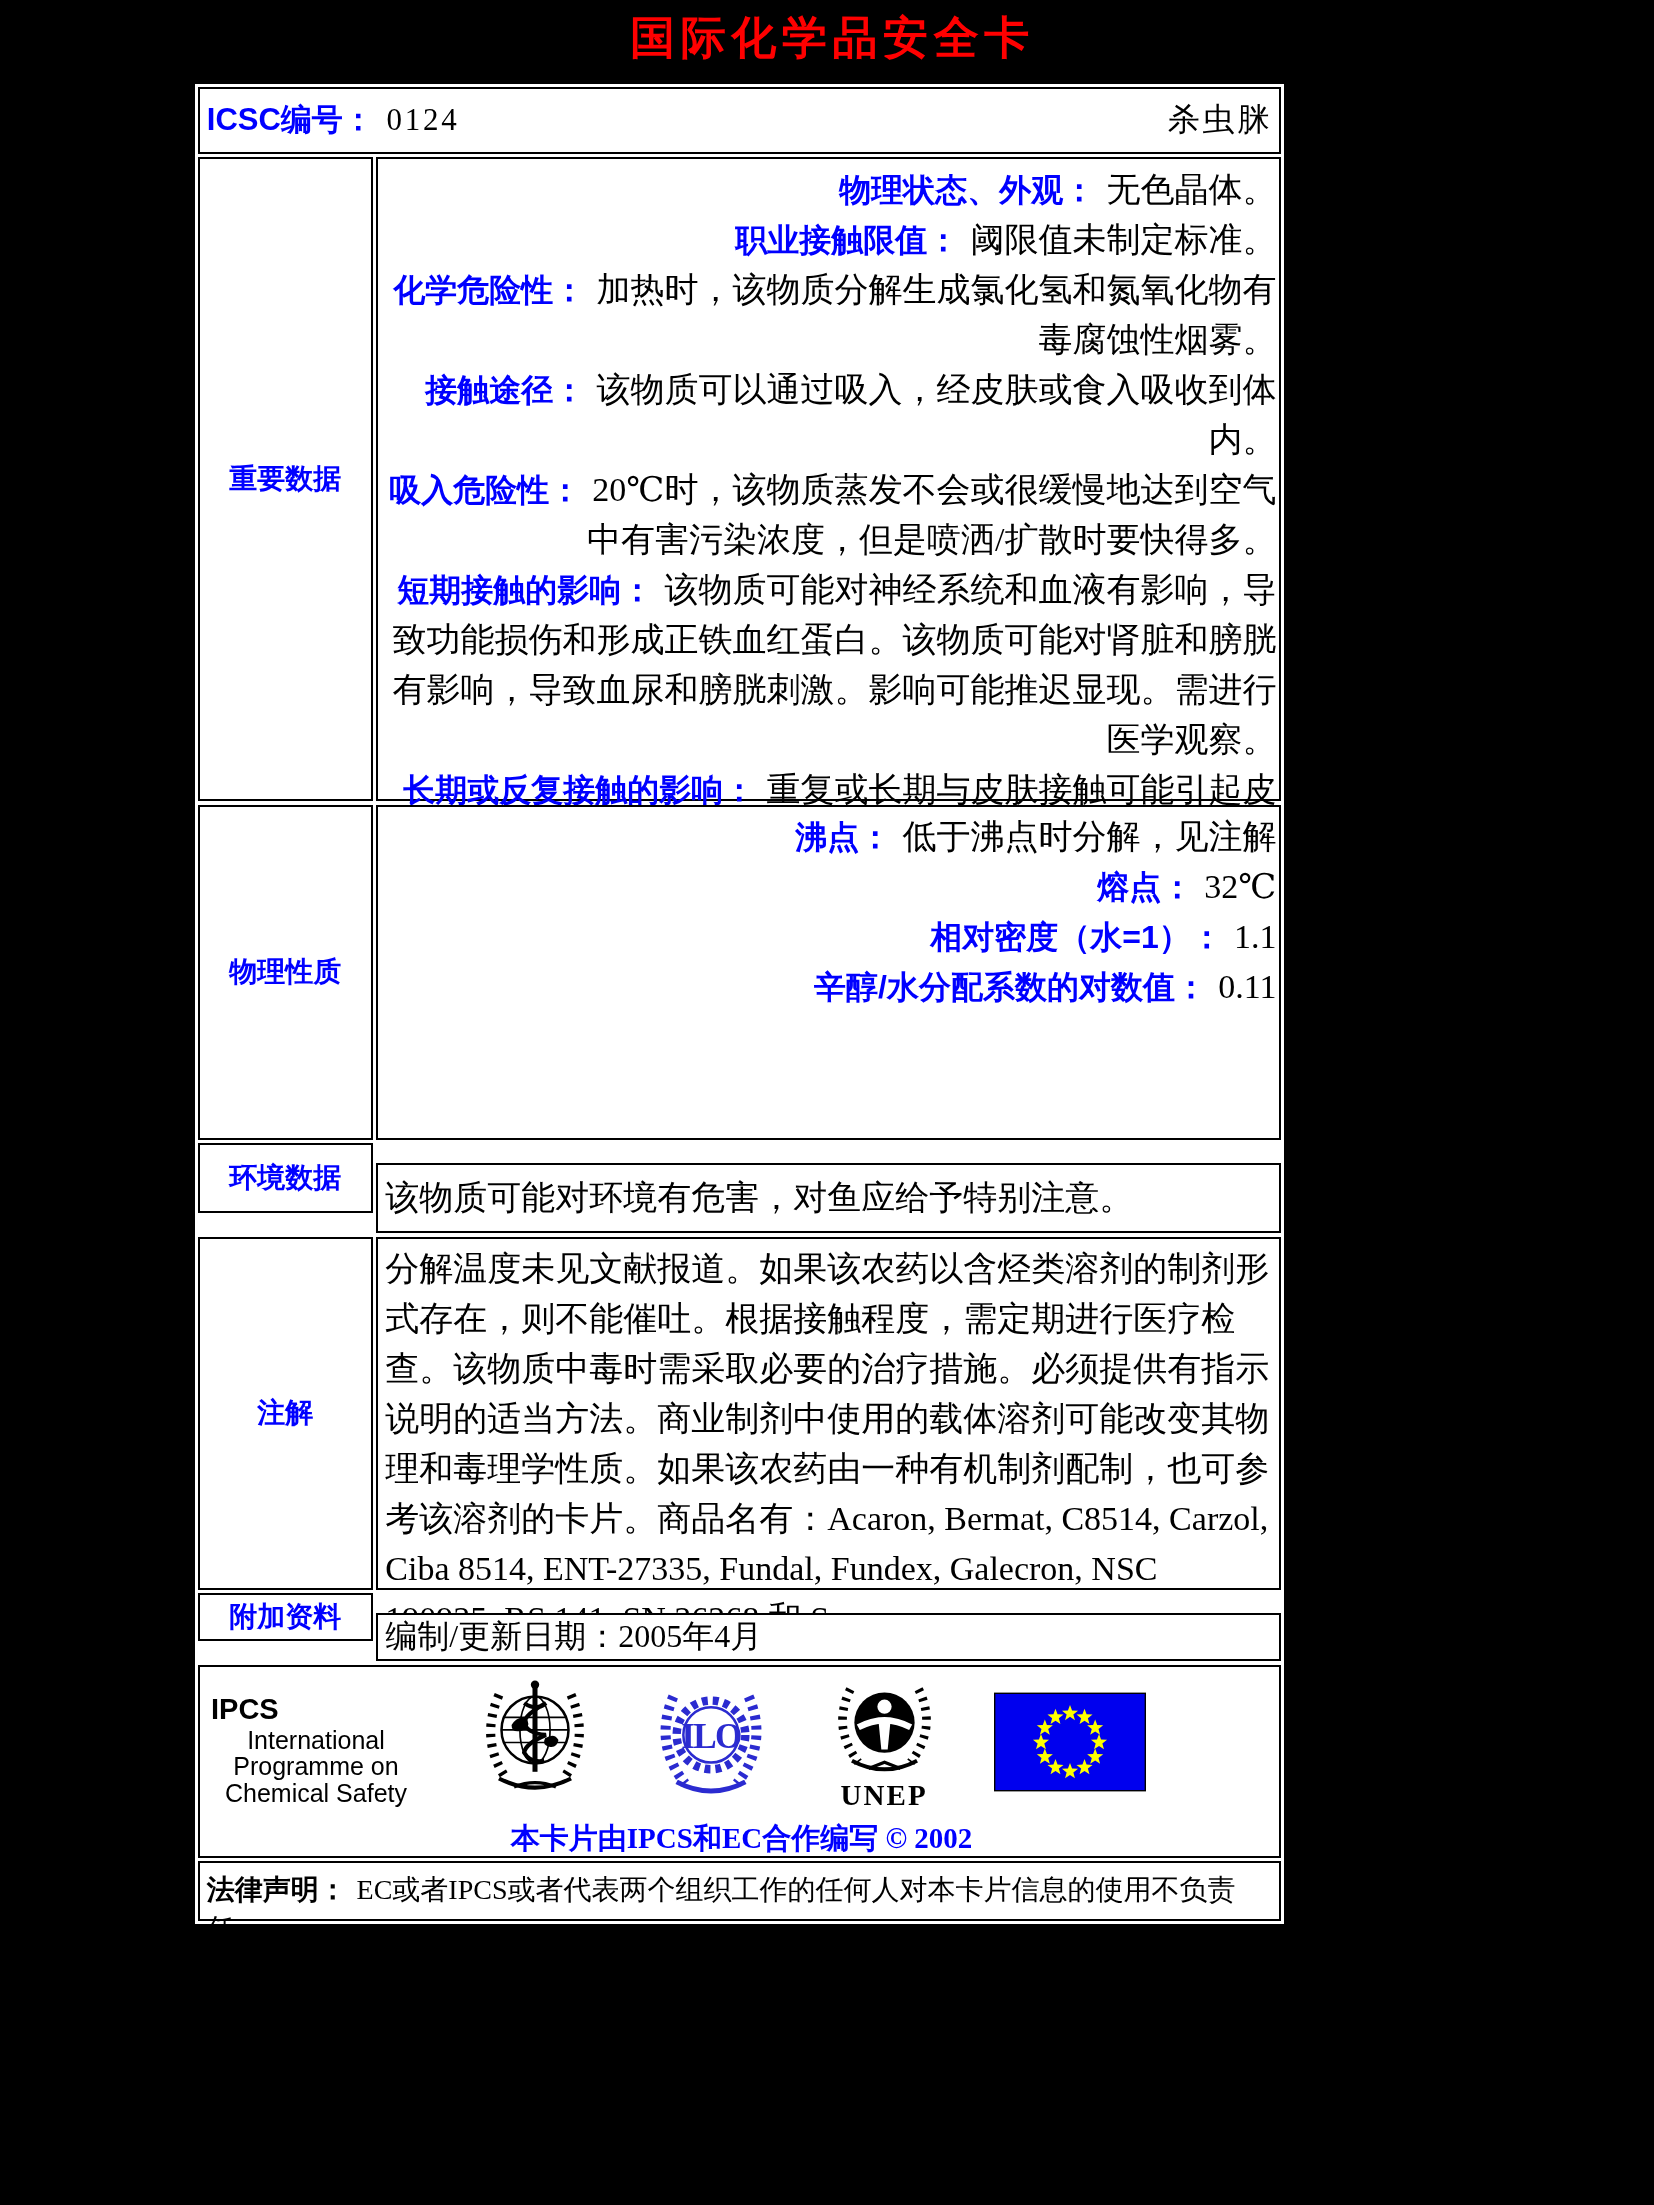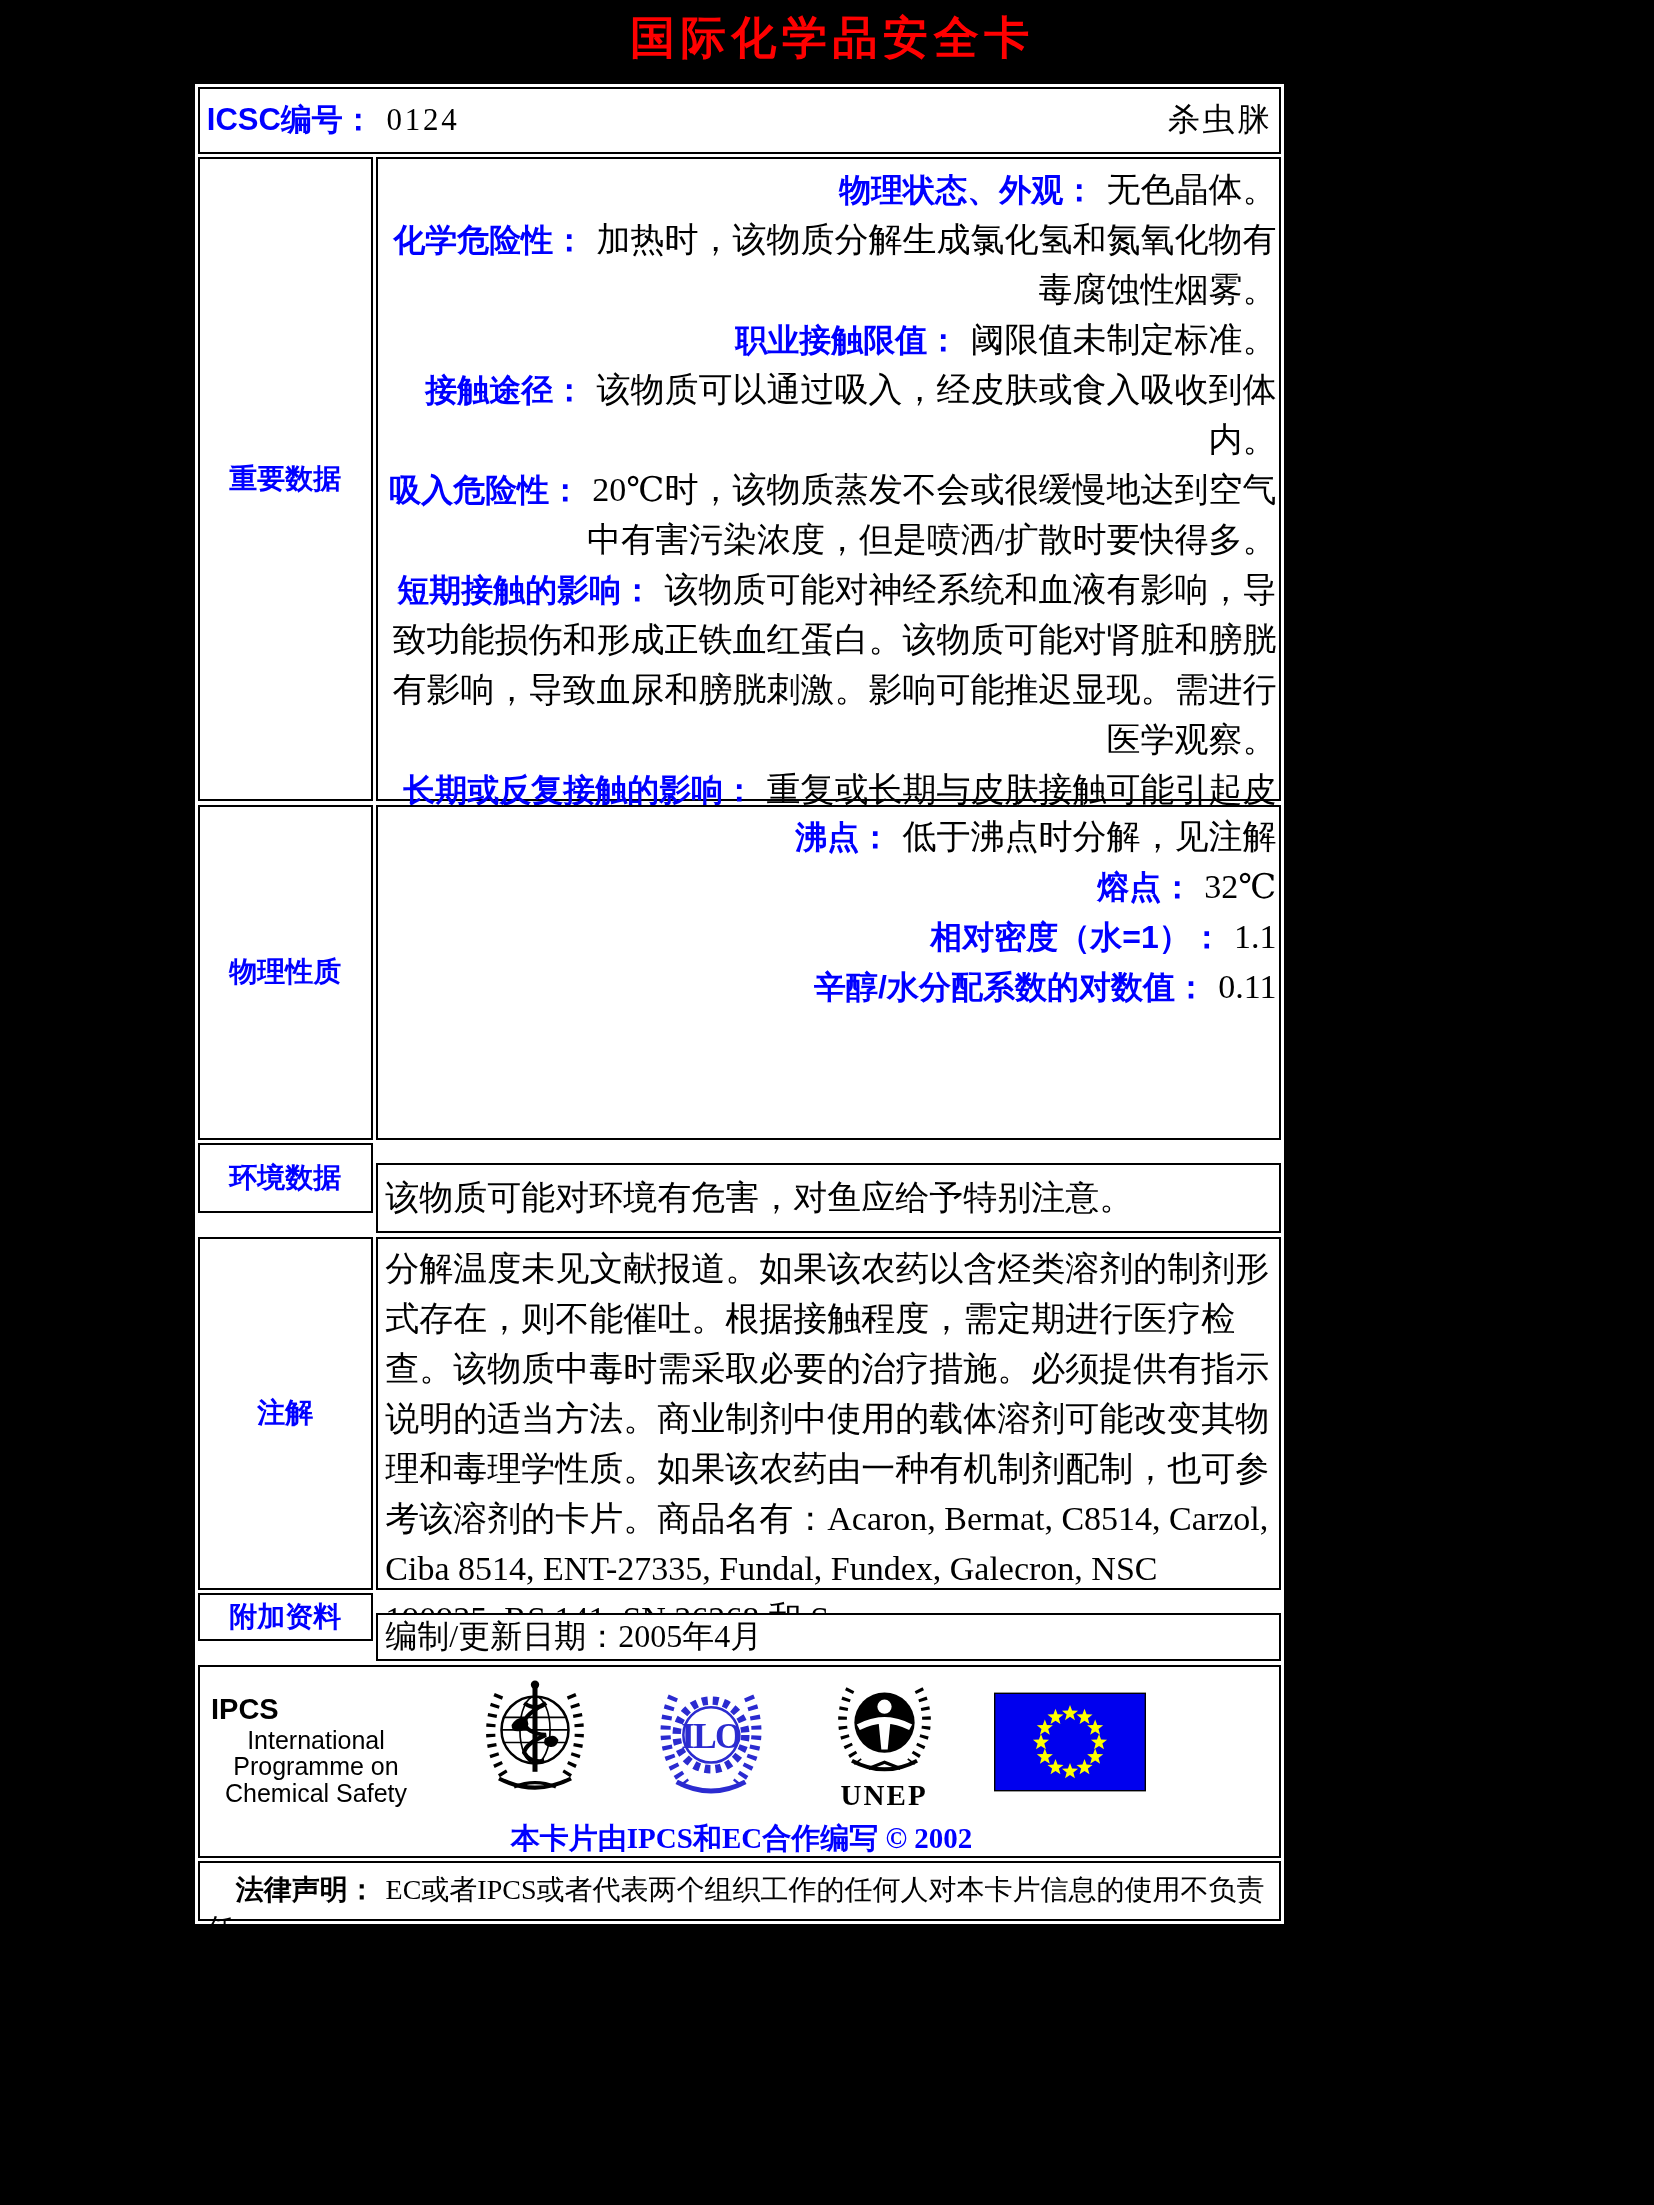--- a/index.html
+++ b/index.html
@@ -47,21 +47,21 @@
   .ipcs-block{font-family:"Liberation Sans","DejaVu Sans",sans-serif;padding-top:12.6px;width:210px;}
   .ipcs-title{font-size:29px;font-weight:bold;line-height:36px;}
   .ipcs-sub{font-size:25px;line-height:26.5px;text-align:center;}
   .unep-wrap{text-align:center;}
   .unep-label{font-size:29px;font-weight:bold;letter-spacing:2.1px;line-height:28px;margin-top:-4.2px;}
   .eu-flag{margin-top:14px;}
   .caption{ text-align:center;font-size:29px;font-weight:bold;color:#0000FF;margin-top:1.4px;}
   .caption .copy{font-weight:bold;}
   .legal-cell{padding:7px 7px 0 7px;font-size:28px;line-height:39px;}
   .legal-label{font-weight:bold;margin-right:9.8px;
-    font-family:"Liberation Sans","DejaVu Sans",sans-serif;margin-left:29px;}
+    font-family:"Liberation Sans","DejaVu Sans",sans-serif;}
 </style>
 </head>
 <body>
 
 <div class="page">
 
   <div class="doc-title">国际化学品安全卡</div>
 
   <div class="card">
 
@@ -73,22 +73,22 @@
         <span class="chem-name">杀虫脒</span>
       </div>
     </div>
 
     <div class="row">
       <div class="cell label-cell h-important">
         <span class="label-txt">重要数据</span>
       </div>
       <div class="cell content-cell h-important">
         <div class="entry"><span class="elbl">物理状态、外观：</span><span class="etxt">无色晶体。</span></div>
+        <div class="entry"><span class="elbl">职业接触限值：</span><span class="etxt">阈限值未制定标准。</span></div>
         <div class="entry"><span class="elbl">化学危险性：</span><span class="etxt">加热时，该物质分解生成氯化氢和氮氧化物有毒腐蚀性烟雾。</span></div>
-        <div class="entry"><span class="elbl">职业接触限值：</span><span class="etxt">阈限值未制定标准。</span></div>
         <div class="entry"><span class="elbl">接触途径：</span><span class="etxt">该物质可以通过吸入，经皮肤或食入吸收到体内。</span></div>
         <div class="entry"><span class="elbl">吸入危险性：</span><span class="etxt">20℃时，该物质蒸发不会或很缓慢地达到空气中有害污染浓度，但是喷洒/扩散时要快得多。</span></div>
         <div class="entry"><span class="elbl">短期接触的影响：</span><span class="etxt">该物质可能对神经系统和血液有影响，导致功能损伤和形成正铁血红蛋白。该物质可能对肾脏和膀胱有影响，导致血尿和膀胱刺激。影响可能推迟显现。需进行医学观察。</span></div>
         <div class="entry"><span class="elbl">长期或反复接触的影响：</span><span class="etxt">重复或长期与皮肤接触可能引起皮炎。</span></div>
       </div>
     </div>
 
     <div class="row">
       <div class="cell label-cell h-physical">
         <span class="label-txt">物理性质</span>

